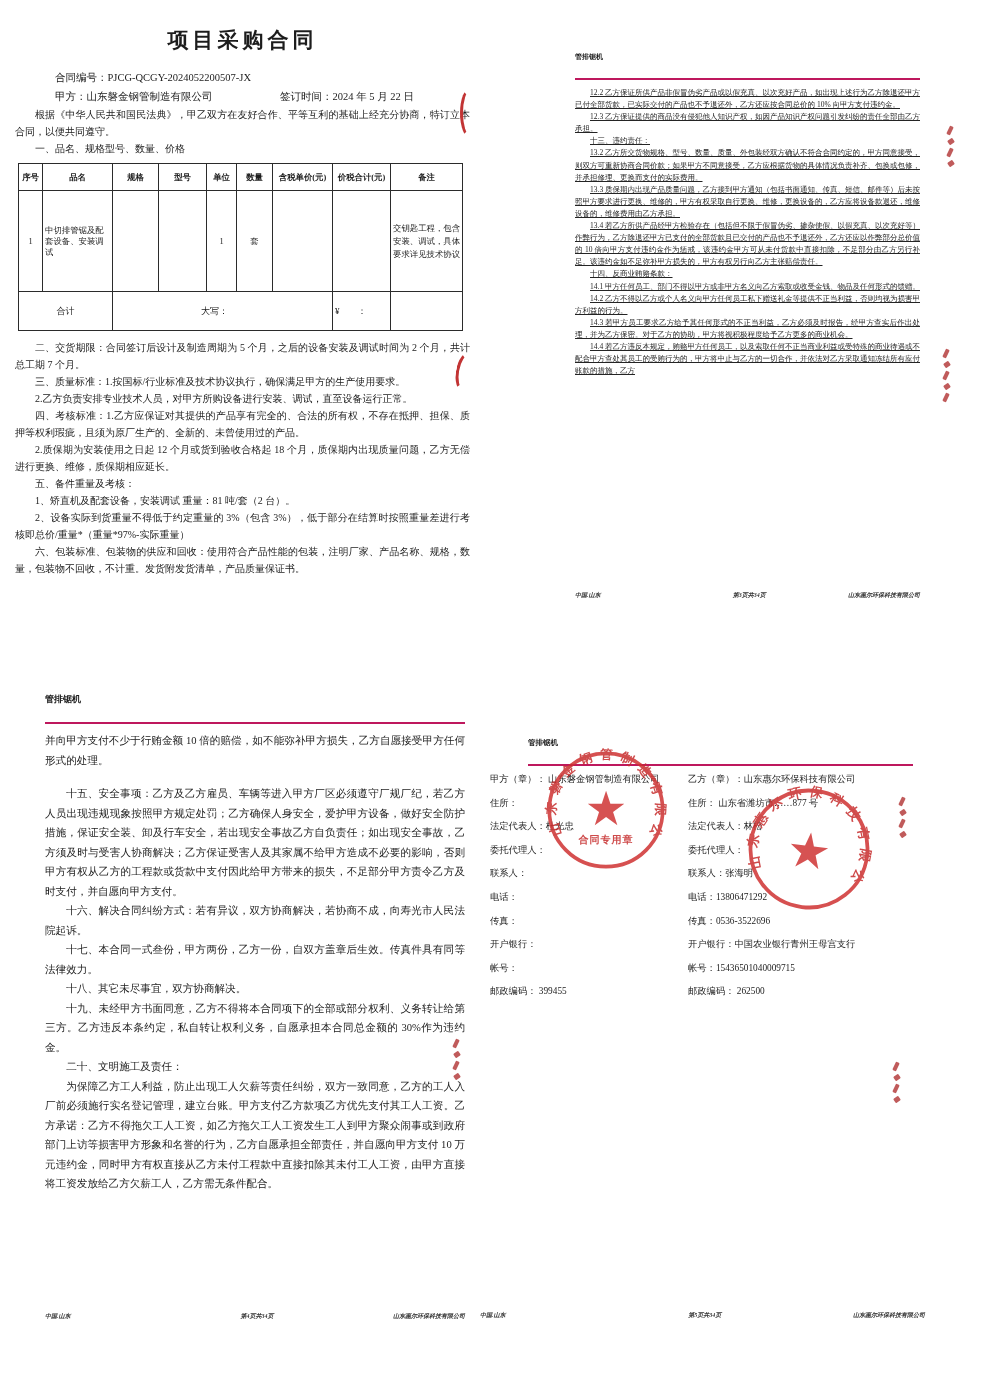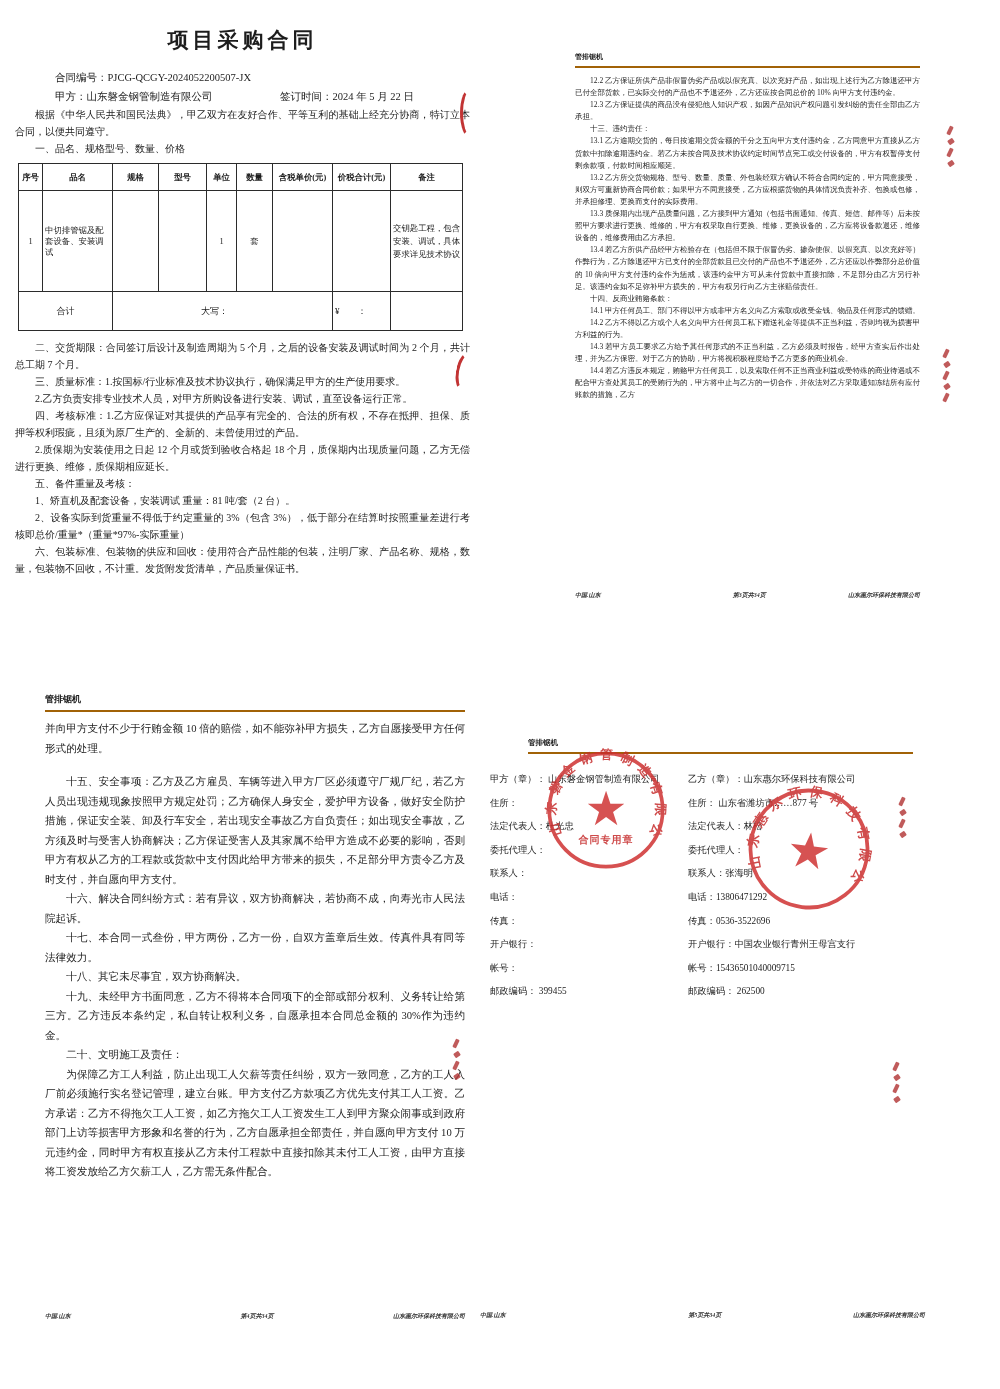--- a/index.html
+++ b/index.html
@@ -16,24 +16,24 @@
   .indent{text-indent:2em;}
   .p1 table{border-collapse:collapse;table-layout:fixed;width:444px;margin:6px 0 8px 3px;filter:blur(.2px);}
   .p1 th,.p1 td{border:1px solid #2b2b2b;font-size:8.4px;padding:1px 2px;vertical-align:middle;word-break:break-all;}
   .p1 th{font-weight:bold;text-align:center;height:24px;}
   .row-main td{height:98px;}
   .c-center{text-align:center;}
   .c-note{font-size:8.6px;line-height:13px;text-align:justify;vertical-align:middle;}
   .row-total td{height:36px;font-size:9px;}
   .daxie{padding-left:88px !important;margin-top:17px;}
   
-  .page-head{font-weight:bold;border-bottom:2px solid #a16207;padding-bottom:4px;margin-bottom:7px;filter:blur(.2px);}
+  .page-head{font-weight:bold;border-bottom:2px solid #be185d;padding-bottom:16px;margin-bottom:7px;filter:blur(.2px);}
   .p3{left:575px;top:52px;width:345px;height:548px;}
   .p3 .page-head{font-size:7px;}
-  .p3 p{font-size:7.5px;line-height:12.1px;margin:0;text-align:justify;color:#242424;filter:blur(.45px);}
+  .p3 p{font-size:7.5px;line-height:12.1px;margin:0;text-align:justify;color:#242424;filter:blur(.45px);text-decoration:underline;}
   .pfoot{position:absolute;bottom:0;left:0;right:0;display:flex;font-size:6px;font-style:italic;font-weight:bold;
          color:#333;filter:blur(.3px);}
   .pfoot .fl{width:34%;}.pfoot .fc{width:33%;text-align:center;}.pfoot .fr{width:33%;text-align:right;}
   
   .p4{left:45px;top:693px;width:420px;height:628px;}
   .p4 .page-head{font-size:9px;border-bottom-width:2.5px;}
   .p4 p{font-size:10.6px;line-height:19.5px;margin:0;text-align:justify;filter:blur(.25px);}
   .gap{margin-top:14px !important;}
   
   .p5{left:480px;top:738px;width:445px;height:582px;}
@@ -122,21 +122,20 @@
   <p class="indent">1、矫直机及配套设备，安装调试 重量：81 吨/套（2 台）。</p>
   <p class="indent">2、设备实际到货重量不得低于约定重量的 3%（包含 3%），低于部分在结算时按照重量差进行考核即总价/重量*（重量*97%-实际重量）</p>
   <p class="indent">六、包装标准、包装物的供应和回收：使用符合产品性能的包装，注明厂家、产品名称、规格，数量，包装物不回收，不计重。发货附发货清单，产品质量保证书。</p>
 </div>
 
 <div class="page p3">
   <div class="page-head">管排锯机</div>
   <p class="indent">12.2 乙方保证所供产品非假冒伪劣产品或以假充真、以次充好产品，如出现上述行为乙方除退还甲方已付全部货款，已实际交付的产品也不予退还外，乙方还应按合同总价的 10% 向甲方支付违约金。</p>
   <p class="indent">12.3 乙方保证提供的商品没有侵犯他人知识产权，如因产品知识产权问题引发纠纷的责任全部由乙方承担。</p>
   <p class="indent">十三、违约责任：</p>
-  <p class="indent">13.1 乙方逾期交货的，每日按逾期交货金额的千分之五向甲方支付违约金，乙方同意甲方直接从乙方货款中扣除逾期违约金。若乙方未按合同及技术协议约定时间节点完工或交付设备的，甲方有权暂停支付剩余款项，付款时间相应顺延。</p>
   <p class="indent">13.2 乙方所交货物规格、型号、数量、质量、外包装经双方确认不符合合同约定的，甲方同意接受，则双方可重新协商合同价款；如果甲方不同意接受，乙方应根据货物的具体情况负责补齐、包换或包修，并承担修理、更换而支付的实际费用。</p>
   <p class="indent">13.3 质保期内出现产品质量问题，乙方接到甲方通知（包括书面通知、传真、短信、邮件等）后未按照甲方要求进行更换、维修的，甲方有权采取自行更换、维修，更换设备的，乙方应将设备款退还，维修设备的，维修费用由乙方承担。</p>
   <p class="indent">13.4 若乙方所供产品经甲方检验存在（包括但不限于假冒伪劣、掺杂使假、以假充真、以次充好等）作弊行为，乙方除退还甲方已支付的全部货款且已交付的产品也不予退还外，乙方还应以作弊部分总价值的 10 倍向甲方支付违约金作为惩戒，该违约金甲方可从未付货款中直接扣除，不足部分由乙方另行补足。该违约金如不足弥补甲方损失的，甲方有权另行向乙方主张赔偿责任。</p>
   <p class="indent">十四、反商业贿赂条款：</p>
   <p class="indent">14.1 甲方任何员工、部门不得以甲方或非甲方名义向乙方索取或收受金钱、物品及任何形式的馈赠。</p>
   <p class="indent">14.2 乙方不得以乙方或个人名义向甲方任何员工私下赠送礼金等提供不正当利益，否则均视为损害甲方利益的行为。</p>
   <p class="indent">14.3 若甲方员工要求乙方给予其任何形式的不正当利益，乙方必须及时报告，经甲方查实后作出处理，并为乙方保密。对于乙方的协助，甲方将视积极程度给予乙方更多的商业机会。</p>
   <p class="indent">14.4 若乙方违反本规定，贿赂甲方任何员工，以及索取任何不正当商业利益或受特殊的商业待遇或不配合甲方查处其员工的受贿行为的，甲方将中止与乙方的一切合作，并依法对乙方采取通知冻结所有应付账款的措施，乙方</p>
   <div class="pfoot">
     <span class="fl">中国.山东</span>

